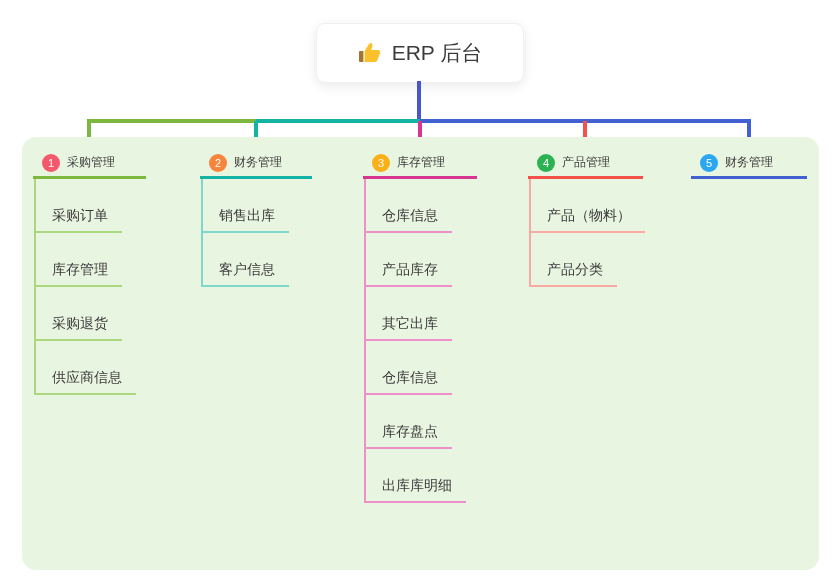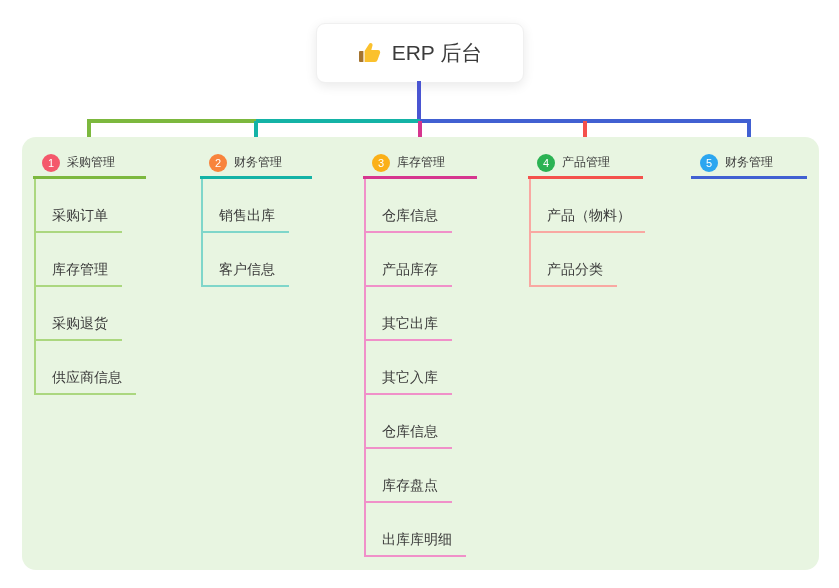--- a/index.html
+++ b/index.html
@@ -109,21 +109,20 @@
 
   <div class="branch b3">
     <div class="branch-title">
       <span class="badge">3</span>
       <span class="branch-label">库存管理</span>
     </div>
     <div class="items">
       <div class="item"><span>仓库信息</span></div>
       <div class="item"><span>产品库存</span></div>
       <div class="item"><span>其它出库</span></div>
-      <div class="item"><span>其它入库</span></div>
       <div class="item"><span>仓库信息</span></div>
       <div class="item"><span>库存盘点</span></div>
       <div class="item"><span>出库库明细</span></div>
     </div>
   </div>
 
   <div class="branch b4">
     <div class="branch-title">
       <span class="badge">4</span>
       <span class="branch-label">产品管理</span>

